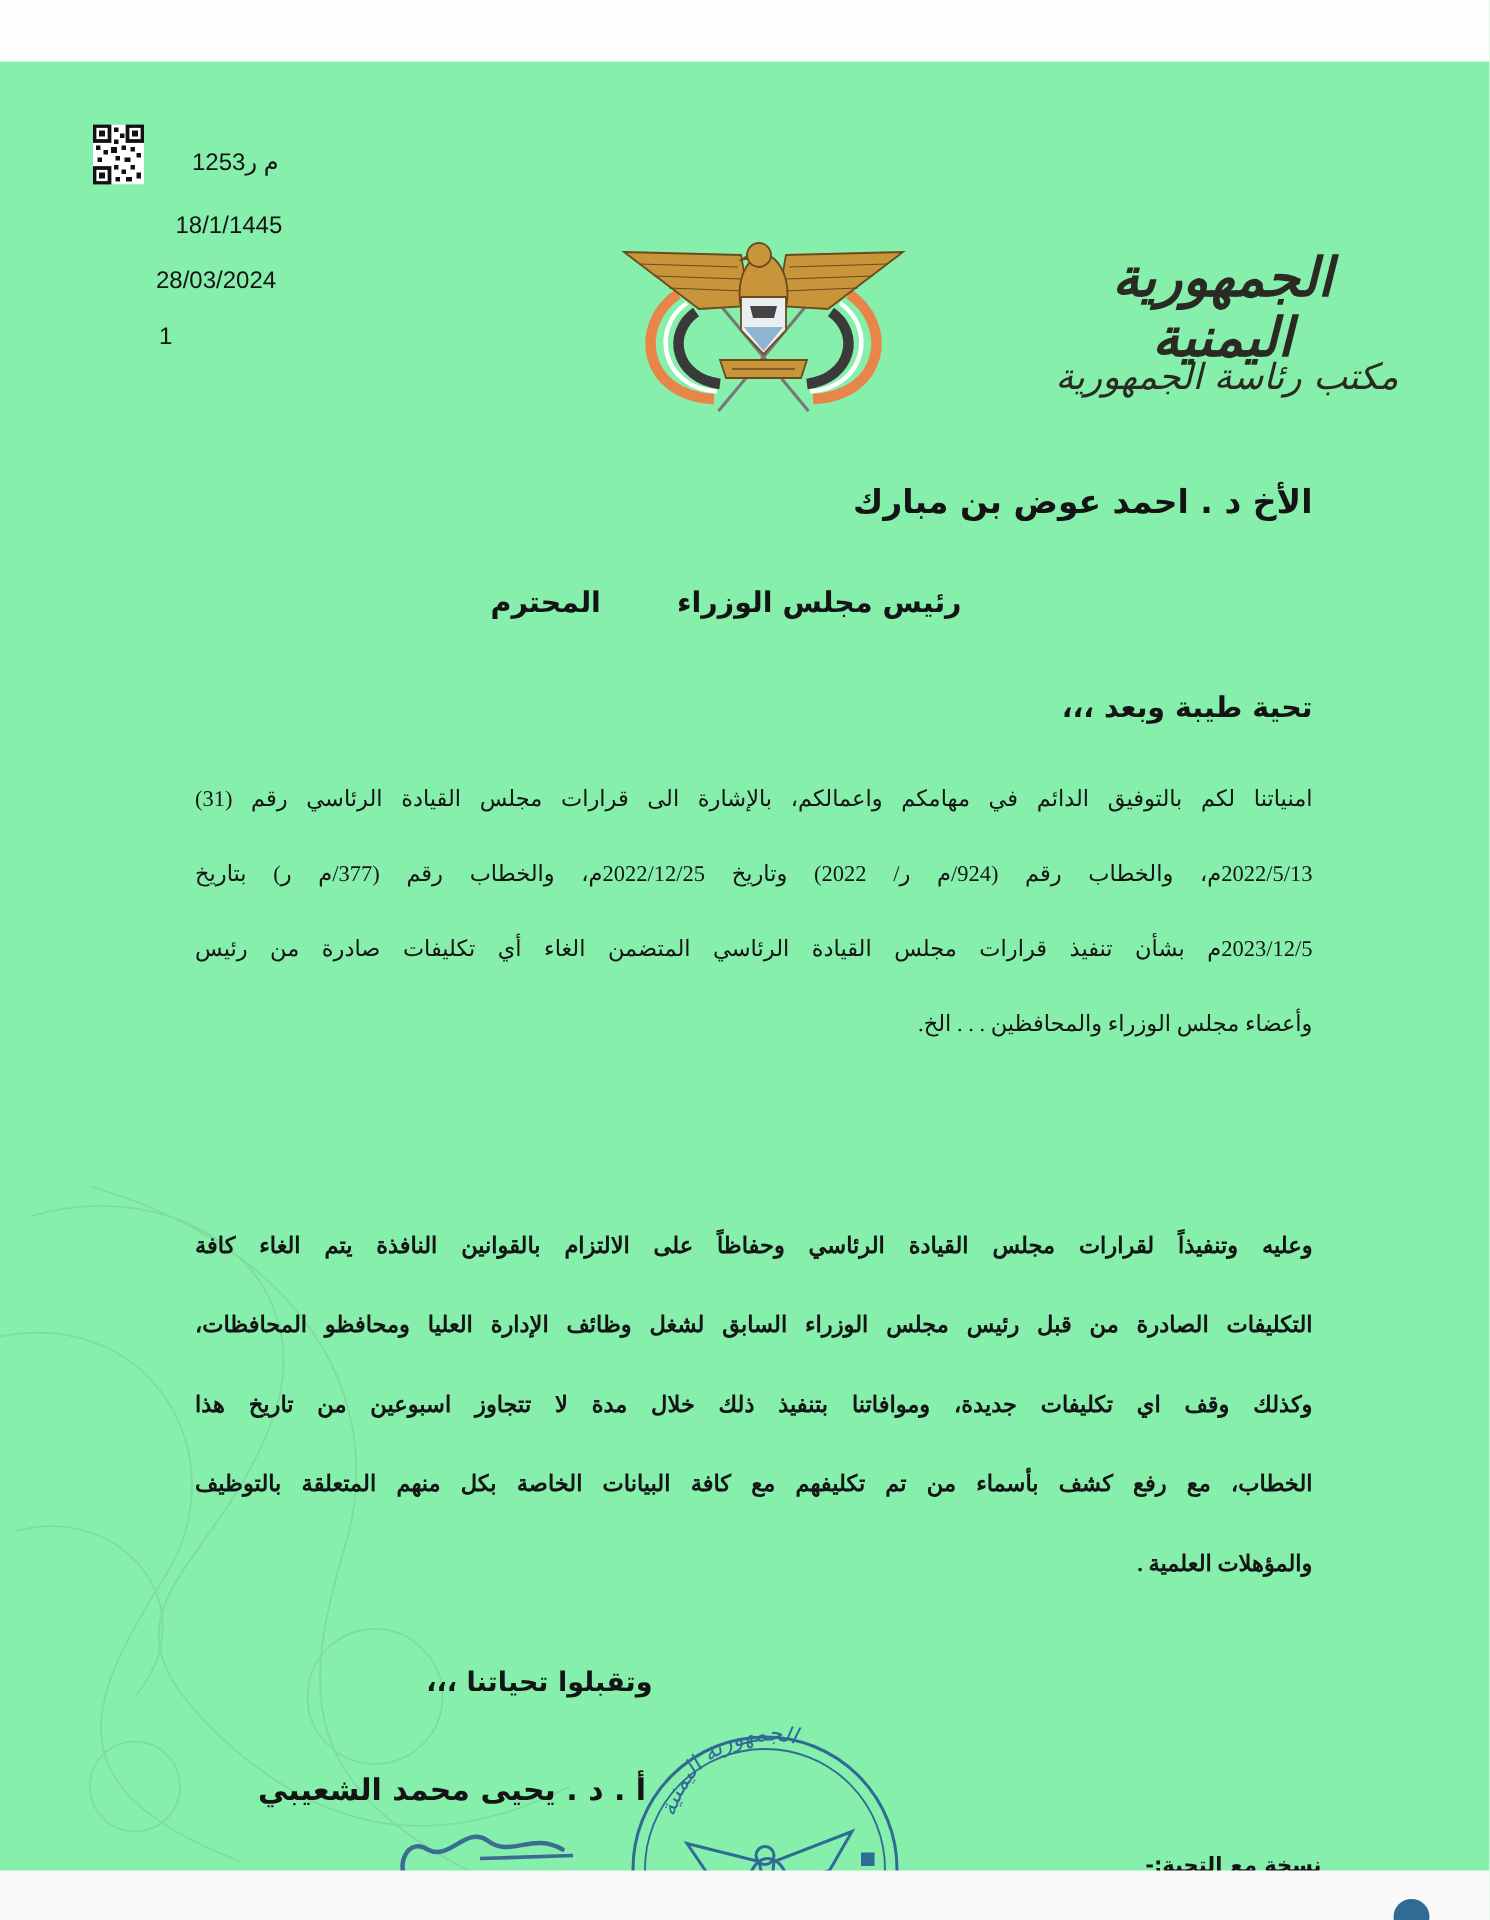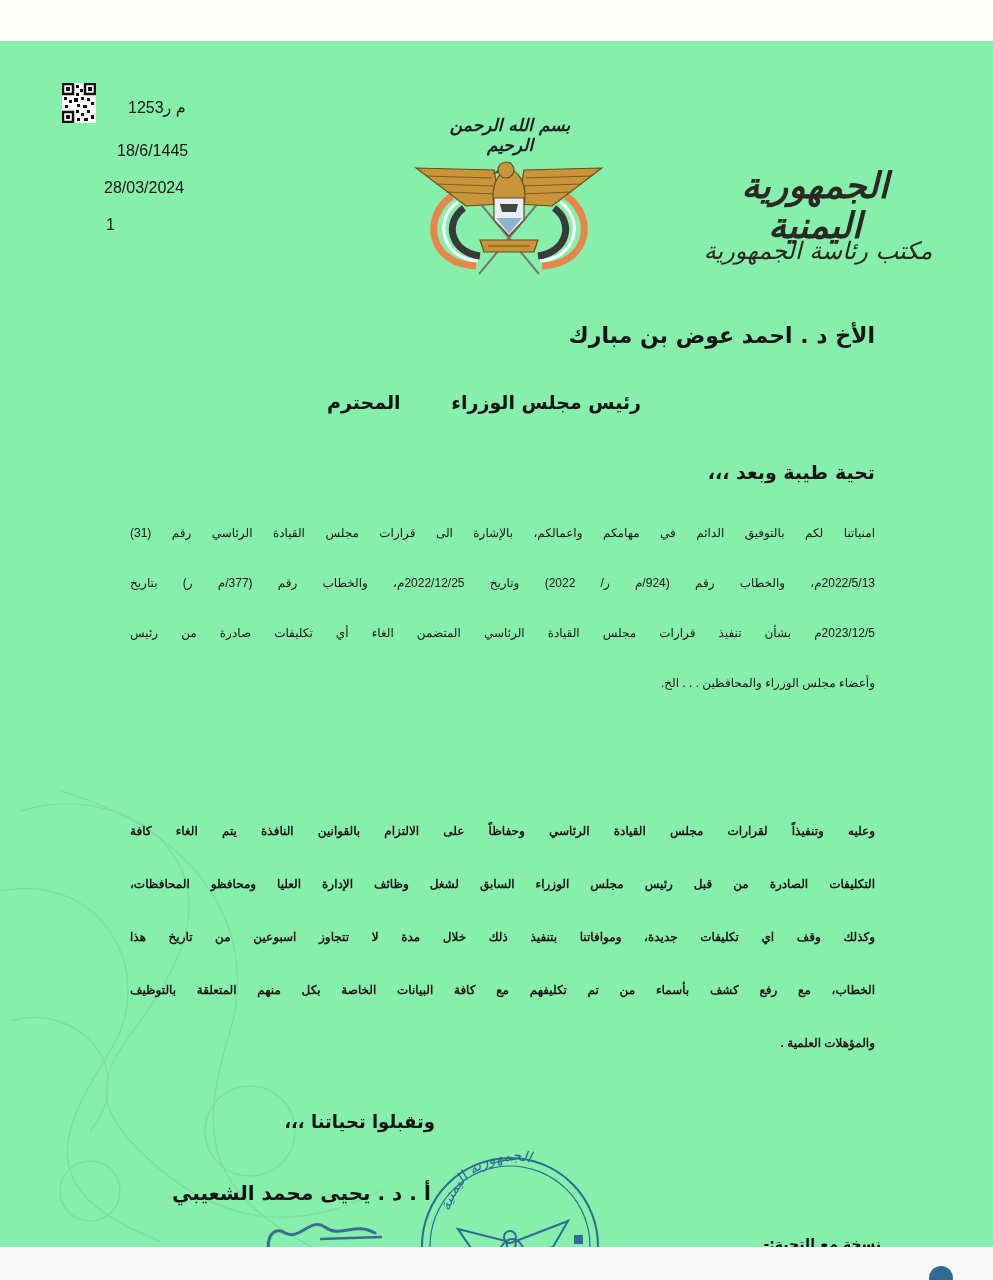--- a/index.html
+++ b/index.html
@@ -77,21 +77,21 @@
     .rtl { direction: rtl; position: absolute; white-space: nowrap;
       font-family: "DejaVu Sans", sans-serif; font-weight: bold; color: #141414; }
     .addressee { right: 118px; top: 282px; font-size: 22px; }
     .title-line { right: 352px; top: 350px; font-size: 19px; }
     .honorific { left: 327px; top: 350px; font-size: 19px; }
     .greeting { right: 118px; top: 420px; font-size: 19px; }
 
     .para {
       position: absolute; right: 118px; width: 745px;
       direction: rtl; text-align: justify; text-align-last: right;
-      font-family: Liberation Sans, sans-serif; font-size: 12px;
+      font-family: Liberation Serif, serif; font-size: 15px;
       color: #151515;
     }
     .para .line { display: block; height: 50px; line-height: 50px; white-space: nowrap; overflow: hidden; text-align: justify; text-align-last: justify; }
     .para .line.last { text-align-last: right; }
     .para1 { top: 467px; }
     .para2 { top: 764px; font-weight: bold; }
     .para2 .line { height: 53px; line-height: 53px; }
 
     .closing { right: 558px; top: 1070px; font-size: 18px; }
     .signer { left: 172px; top: 1140px; font-size: 20px; }
@@ -139,25 +139,24 @@
         <rect x="3" y="22" width="3" height="3"></rect>
       <rect x="14" y="27" width="3" height="3"></rect>
         <rect x="19" y="30" width="3" height="3"></rect>
       <rect x="25" y="27" width="3" height="3"></rect>
         <rect x="29" y="32" width="3" height="4"></rect>
       <rect x="15" y="35" width="3" height="3"></rect>
         <rect x="22" y="35" width="4" height="3"></rect>
     </g>
   </svg>
   <div class="ref-line ref-no">1253م ر</div>
-  <div class="ref-line ref-hijri">18/6/1445</div>
+  <div class="ref-line ref-hijri">18/1/1445</div>
   <div class="ref-line ref-greg">28/03/2024</div>
   <div class="ref-line ref-att">1</div>
 
-  <div class="basmala">بسم الله الرحمن الرحيم</div>
   <svg class="emblem" viewBox="0 0 190 120">
 
     <path d="M38 40 C 8 60, 14 108, 62 110" fill="none" stroke="#e8864a" stroke-width="7"></path>
     <path d="M152 40 C 182 60, 176 108, 128 110" fill="none" stroke="#e8864a" stroke-width="7"></path>
     <path d="M50 52 C 30 66, 36 96, 66 100" fill="none" stroke="#3a3a3a" stroke-width="7"></path>
     <path d="M140 52 C 160 66, 154 96, 124 100" fill="none" stroke="#3a3a3a" stroke-width="7"></path>
     <path d="M44 46 C 20 62, 26 102, 64 105" fill="none" stroke="#fff" stroke-width="3"></path>
     <path d="M146 46 C 170 62, 164 102, 126 105" fill="none" stroke="#fff" stroke-width="3"></path>
 
     <line x1="60" y1="40" x2="125" y2="118" stroke="#777" stroke-width="2"></line>

